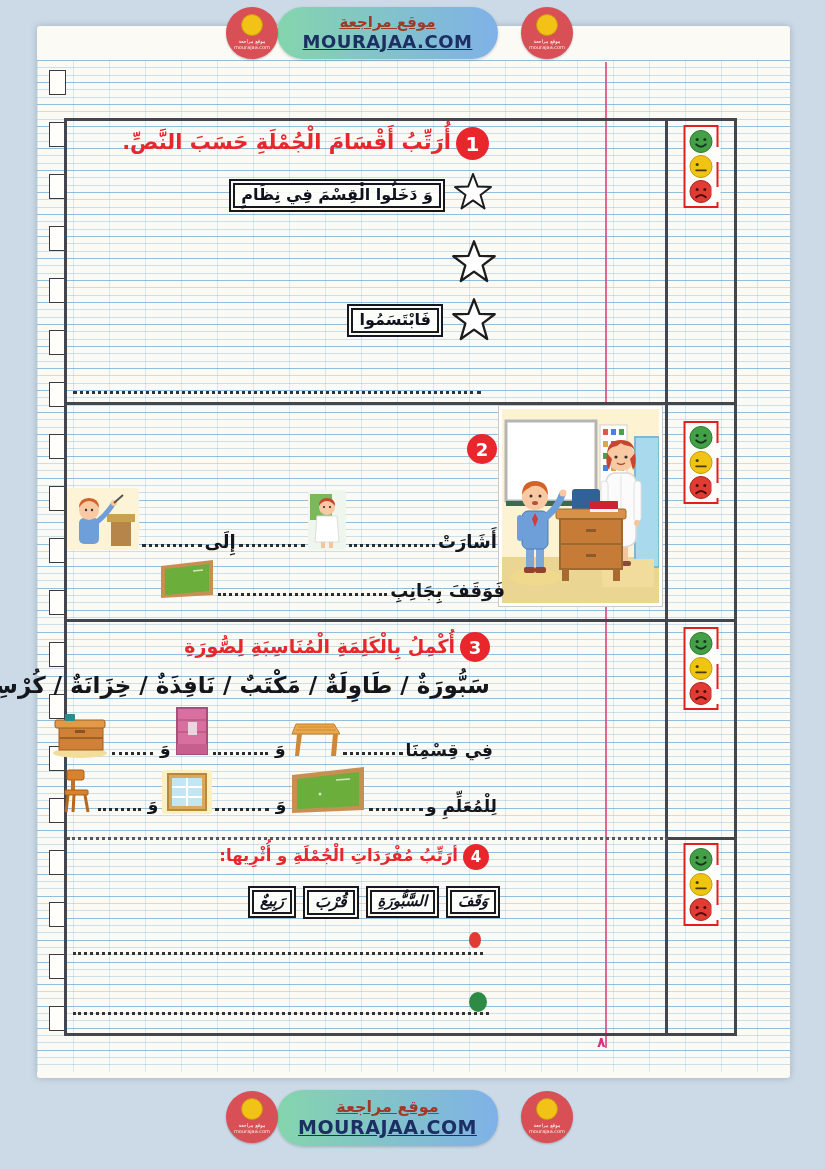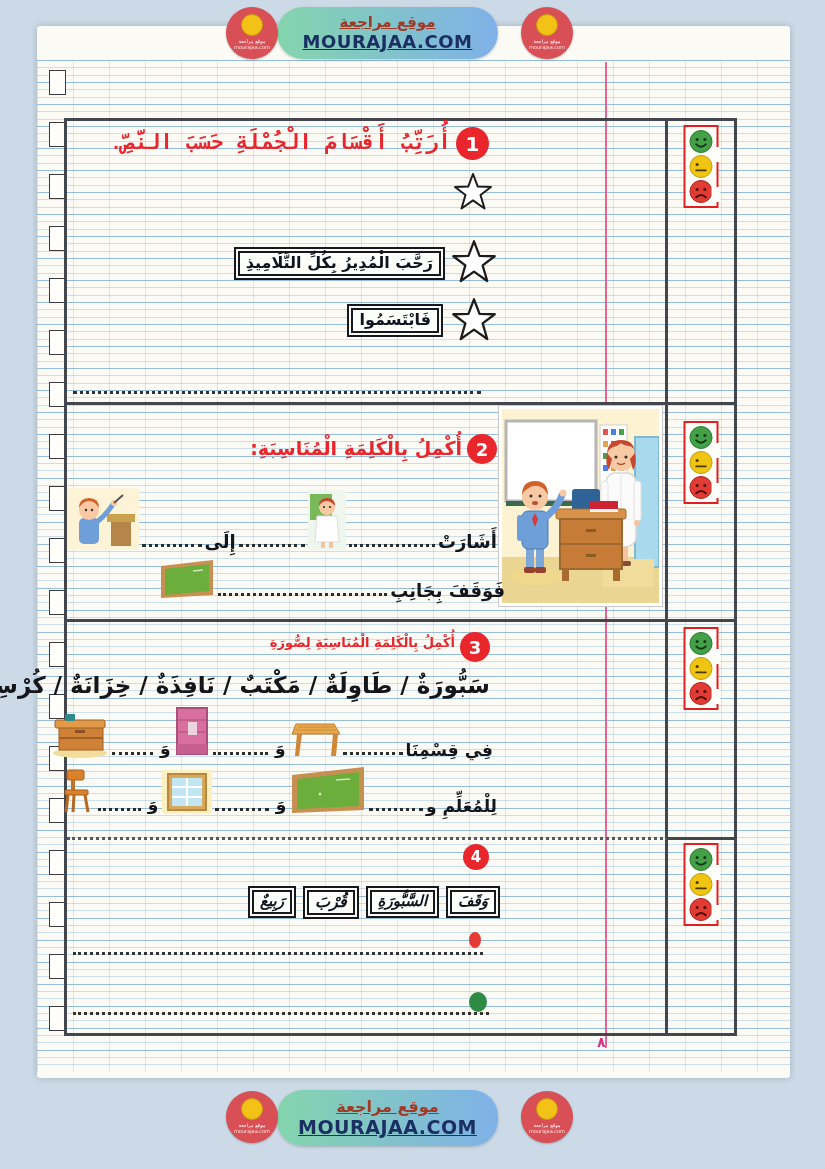--- a/index.html
+++ b/index.html
@@ -90,34 +90,34 @@
   <div class="logo" style="left:521px;top:7px;">
     <div class="yc"></div>
     <div class="lc">موقع مراجعة</div>
     <div class="lu">mourajaa.com</div>
   </div>
 
   <div id="wtable">
 
     <div class="ccell rb">
       <div class="numcircle" style="right:176px;top:6px;width:33px;height:33px;font-size:20px;">1</div>
-      <div class="extitle" style="right:214px;top:9px;font-size:21px;font-family:Liberation Mono, monospace;">أُرَتِّبُ أَقْسَامَ الْجُمْلَةِ حَسَبَ النَّصِّ.</div>
+      <div class="extitle" style="right:214px;top:9px;font-size:21px;">أُرَتِّبُ أَقْسَامَ الْجُمْلَةِ حَسَبَ النَّصِّ.</div>
 
       <div class="star" style="right:172px;top:51px;width:40px;height:40px;">
         <svg viewBox="0 0 40 40" width="40" height="40">
             <path d="M20 2 L24.8 14.6 L38 15 L27.5 23 L31.5 36.5 L20 28.4 L8.5 36.5 L12.5 23 L2 15 L15.2 14.6 Z" fill="#fff" stroke="#1c1c1c" stroke-width="2" stroke-linejoin="round"></path>
           </svg>
       </div>
+      <div class="wbox" style="right:220px;top:58px;font-size:16px;">وَ دَخَلُوا الْقِسْمَ فِي نِظَامٍ</div>
 
       <div class="star" style="right:168px;top:118px;width:46px;height:46px;">
         <svg viewBox="0 0 40 40" width="46" height="46">
             <path d="M20 2 L24.8 14.6 L38 15 L27.5 23 L31.5 36.5 L20 28.4 L8.5 36.5 L12.5 23 L2 15 L15.2 14.6 Z" fill="#fff" stroke="#1c1c1c" stroke-width="2" stroke-linejoin="round"></path>
           </svg>
       </div>
-      <div class="wbox" style="right:220px;top:126px;font-size:16px;">رَحَّبَ الْمُدِيرُ بِكُلِّ التَّلَامِيذِ</div>
 
       <div class="star" style="right:168px;top:176px;width:46px;height:46px;">
         <svg viewBox="0 0 40 40" width="46" height="46">
             <path d="M20 2 L24.8 14.6 L38 15 L27.5 23 L31.5 36.5 L20 28.4 L8.5 36.5 L12.5 23 L2 15 L15.2 14.6 Z" fill="#fff" stroke="#1c1c1c" stroke-width="2" stroke-linejoin="round"></path>
           </svg>
       </div>
       <div class="wbox" style="right:222px;top:183px;font-size:16px;">فَابْتَسَمُوا</div>
 
       <div class="ansline" style="left:6px;right:184px;bottom:8px;height:0;"></div>
     </div>
@@ -141,21 +141,20 @@
             <circle cx="17" cy="11" r="1.6" fill="#4a0e0a"></circle>
             <path d="M8 19 Q13 14 18 19" stroke="#4a0e0a" stroke-width="2" fill="none" stroke-linecap="round"></path>
           </svg>
         <div class="notch" style="top:20px;"></div>
         <div class="notch" style="top:60px;"></div>
       </div>
     </div>
 
     <div class="ccell rb">
       <div class="numcircle" style="right:168px;top:29px;width:30px;height:30px;font-size:18px;">2</div>
-      <div class="extitle" style="right:203px;top:32px;font-size:19px;">أُكْمِلُ بِالْكَلِمَةِ الْمُنَاسِبَةِ:</div>
 
       <div class="abs" style="left:435px;top:4px;width:157px;height:194px;box-shadow:0 0 0 3px #fff,0 0 0 4px #c9c9c9;">
         <svg width="157" height="194" viewBox="0 0 157 194">
           <rect width="157" height="194" fill="#fdf2d2"></rect>
           <rect y="148" width="157" height="46" fill="#ead692"></rect>
           <rect x="133" y="28" width="24" height="130" fill="#a8d9ec" stroke="#7fb9cf" stroke-width="2"></rect>
           <circle cx="137" cy="95" r="2" fill="#5588aa"></circle>
           <rect x="4" y="12" width="90" height="80" fill="#ffffff" stroke="#b5b5b5" stroke-width="3"></rect>
           <rect x="4" y="92" width="90" height="5" fill="#3b6b4f"></rect>
           <rect x="98" y="16" width="27" height="64" fill="#fff" stroke="#cfcfcf"></rect>
@@ -288,21 +287,21 @@
             <circle cx="17" cy="11" r="1.6" fill="#4a0e0a"></circle>
             <path d="M8 19 Q13 14 18 19" stroke="#4a0e0a" stroke-width="2" fill="none" stroke-linecap="round"></path>
           </svg>
         <div class="notch" style="top:20px;"></div>
         <div class="notch" style="top:60px;"></div>
       </div>
     </div>
 
     <div class="ccell rb-dot">
       <div class="numcircle" style="right:175px;top:10px;width:30px;height:30px;font-size:18px;">3</div>
-      <div class="extitle" style="right:210px;top:13px;font-size:13px;">أُكْمِلُ بِالْكَلِمَةِ الْمُنَاسِبَةِ لِصُّورَةِ</div>
+      <div class="extitle" style="right:210px;top:13px;font-size:19px;">أُكْمِلُ بِالْكَلِمَةِ الْمُنَاسِبَةِ لِصُّورَةِ</div>
       <div class="abs lead" style="right:175px;top:50px;font-size:23px;">سَبُّورَةٌ / طَاوِلَةٌ / مَكْتَبٌ /  نَافِذَةٌ /  خِزَانَةٌ / كُرْسِيٌّ</div>
 
       <div class="fillrow" style="left:-16px;right:172px;top:88px;height:52px;">
         <span class="lead" style="font-size:17px;margin-bottom:2px;">فِي قِسْمِنَا</span>
         <span class="dotfill" style="flex:1.1;"></span>
         <span>
           <svg width="50" height="44" viewBox="0 0 50 44">
               <polygon points="6,10 44,10 50,20 2,20" fill="#e8a84c" stroke="#c07c2c"></polygon>
               <line x1="8" y1="13" x2="44" y2="13" stroke="#d08c34"></line>
               <line x1="6" y1="16" x2="46" y2="16" stroke="#d08c34"></line>
@@ -392,20 +391,21 @@
             <circle cx="17" cy="11" r="1.6" fill="#4a0e0a"></circle>
             <path d="M8 19 Q13 14 18 19" stroke="#4a0e0a" stroke-width="2" fill="none" stroke-linecap="round"></path>
           </svg>
         <div class="notch" style="top:20px;"></div>
         <div class="notch" style="top:60px;"></div>
       </div>
     </div>
 
     <div class="ccell">
       <div class="numcircle" style="right:176px;top:4px;width:26px;height:26px;font-size:15px;">4</div>
+      <div class="extitle" style="right:207px;top:6px;font-size:16.5px;">أرَتِّبُ مُفْرَدَاتِ الْجُمْلَةِ و أُثْرِيها:</div>
 
       <div class="fillrow" style="right:165px;left:130px;top:39px;height:46px;align-items:center;gap:7px;">
         <span class="wbox wb-item" style="position:relative;font-size:15px;">وَقَفَ</span>
         <span class="wbox wb-item" style="position:relative;font-size:15px;">السَّبُّورَةِ</span>
         <span class="wbox wb-item" style="position:relative;font-size:16px;">قُرْبَ</span>
         <span class="wbox wb-item" style="position:relative;font-size:15px;">رَبِيعٌ</span>
       </div>
 
       <div class="ansline" style="left:6px;right:182px;top:96px;height:16px;"></div>
       <div class="abs" style="right:184px;top:92px;width:12px;height:16px;border-radius:50%;background:#e23b33;"></div>

